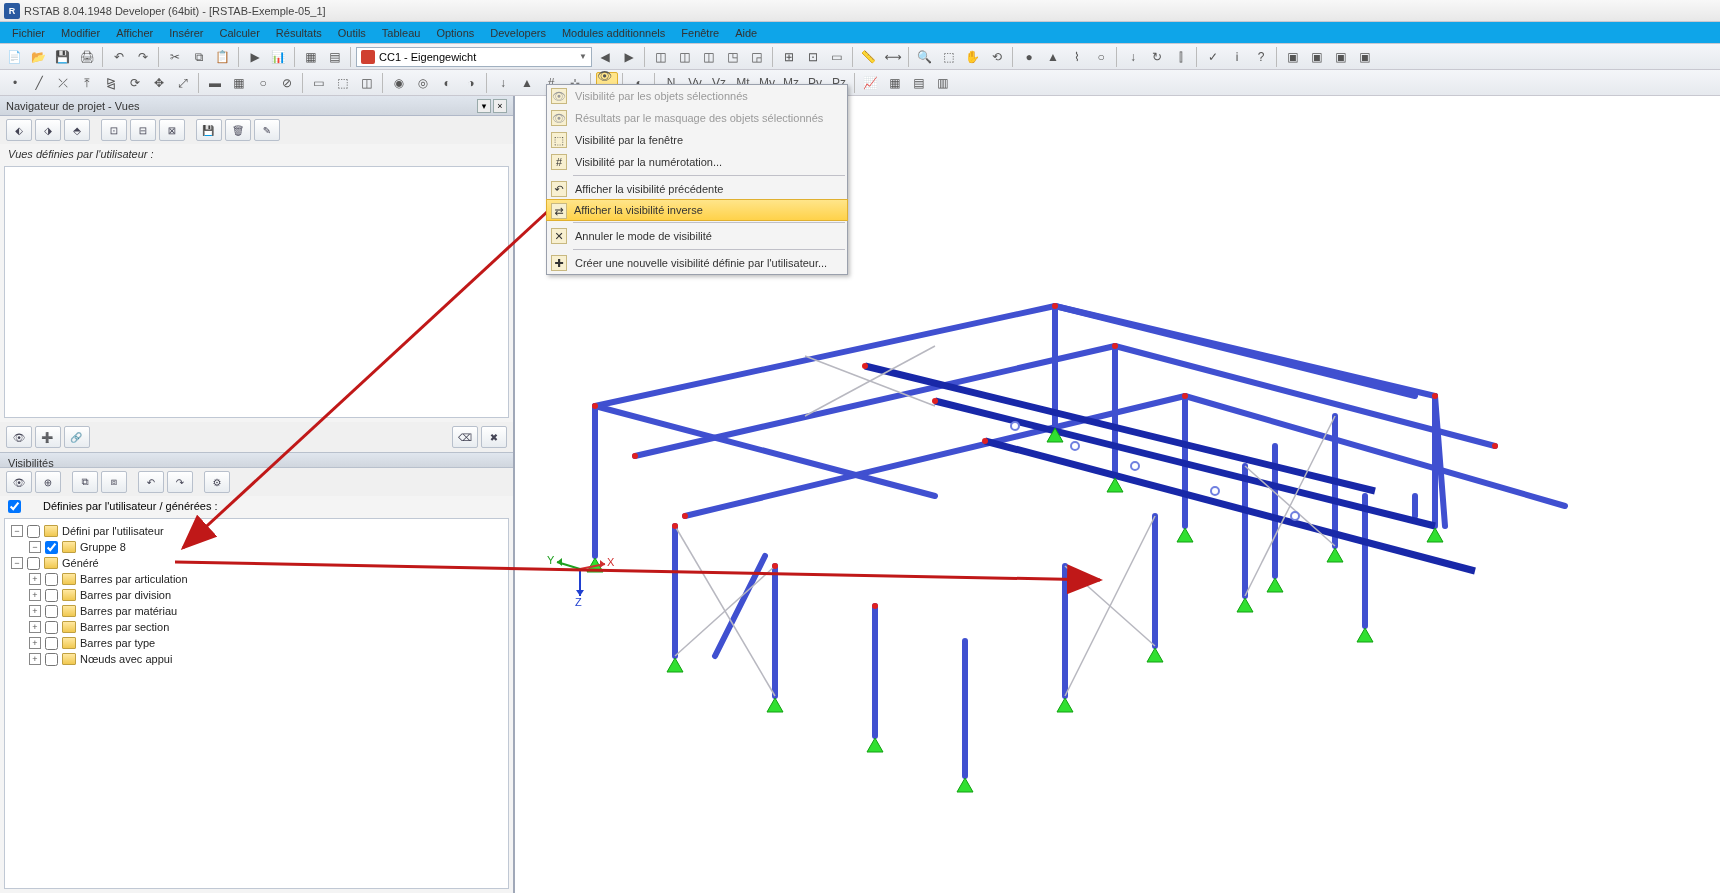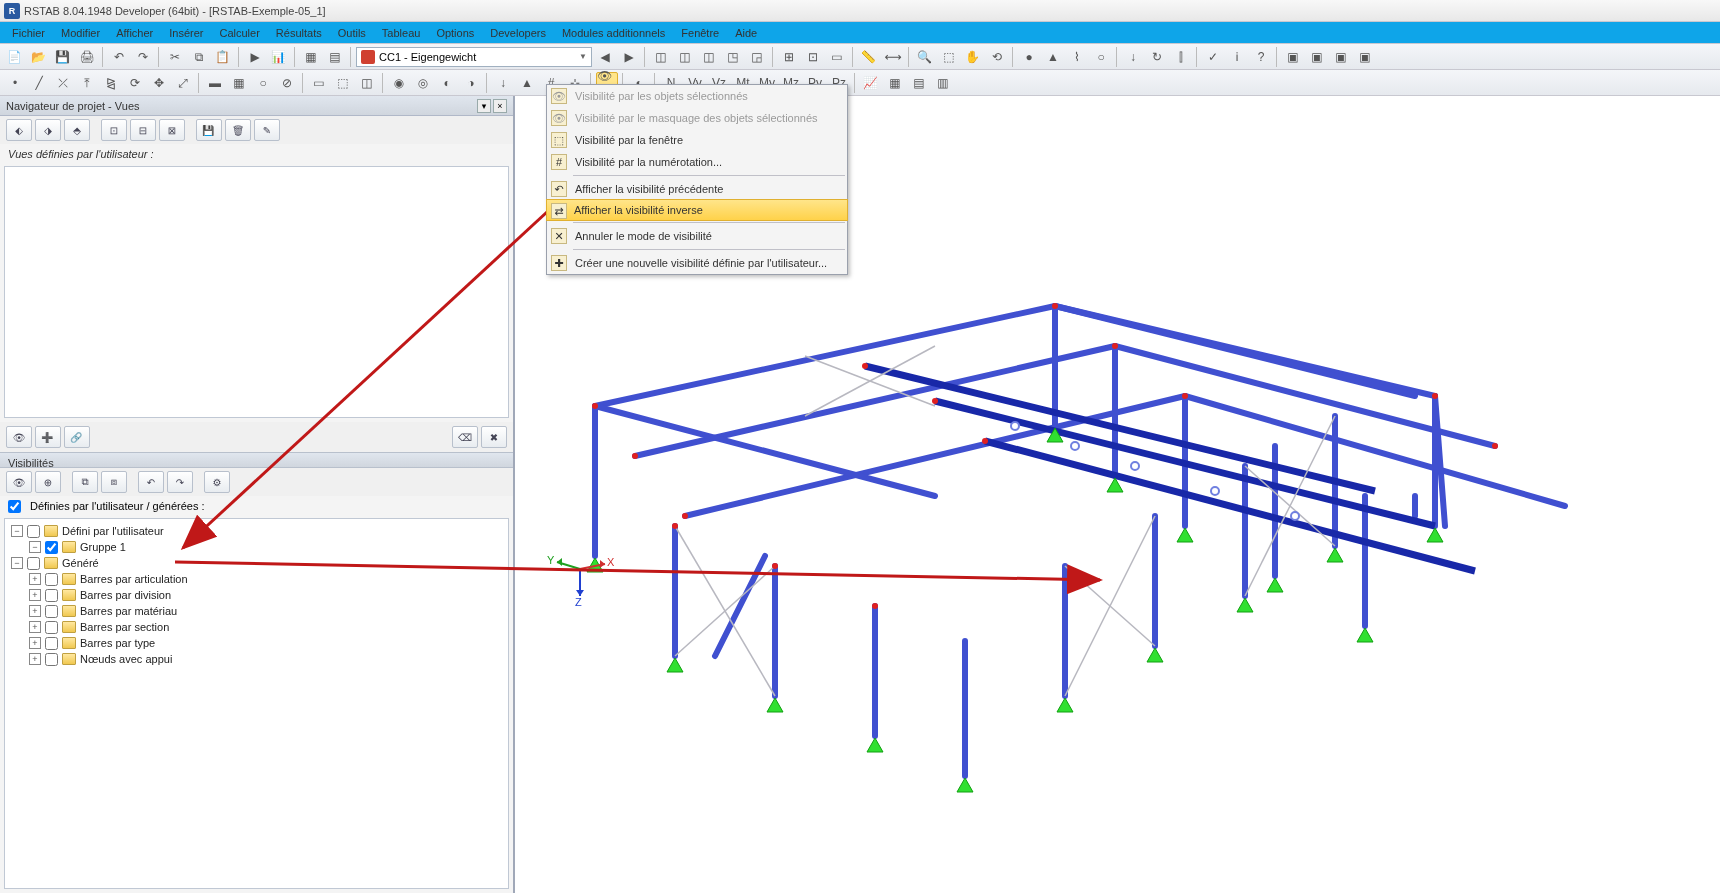--- a/index.html
+++ b/index.html
@@ -33,21 +33,21 @@
 .views-label-row { height:22px; background:#f4f4f4; padding:4px 8px; color:#333;font-style:italic; }
 .views-list-area { flex:1; background:#fff; border:1px solid #c0c8d4; margin:0 4px; }
 
 .mid-toolbar { height:30px; background:#f0f0f0; display:flex; align-items:center; padding:3px 6px; gap:3px; margin-top:4px;}
 .mid-toolbar .spacer { flex:1; }
 
 .section-header { height:16px; background:linear-gradient(#e0e6ee,#d0d6de); padding:4px 8px; color:#333; border-top:1px solid #b8c0cc; border-bottom:1px solid #b8c0cc; }
 
 .vis-toolbar { height:28px; background:#f0f0f0; display:flex; align-items:center; padding:3px 6px; gap:3px; }
 
-.checkbox-row { height:20px; display:flex; align-items:center; padding:2px 8px; background:#f4f4f4; gap:7px;}
+.checkbox-row { height:20px; display:flex; align-items:center; padding:2px 8px; background:#f4f4f4; gap:20px;}
 .checkbox-row input { margin-right:2px; }
 
 .tree-area { flex:1; background:#fff; border:1px solid #c0c8d4; margin:2px 4px 4px 4px; padding:4px 2px; overflow:auto;}
 .tree-node { display:flex; align-items:center; height:16px; white-space:nowrap; }
 .expander { width:12px; height:12px; border:1px solid #888; display:flex; align-items:center; justify-content:center; font-size:9px; color:#555; margin-right:2px; background:#fff; cursor:default;}
 .expander.empty { border:none; }
 .node-check { margin:0 2px; }
 .node-icon { width:14px; height:12px; margin:0 2px; }
 .folder-icon { background:linear-gradient(#ffe8a0,#f0c850); border:1px solid #c0a040; border-radius:1px; }
 .blue-icon { background:#4060c0; border:1px solid #304090; }
@@ -259,21 +259,21 @@
       <div class="tree-node" style="padding-left:4px">
         <span class="expander">−</span>
         <input type="checkbox" class="node-check" style="">
         <span class="node-icon folder-icon"></span>
         <span class="node-label">Défini par l'utilisateur</span>
       </div>
       <div class="tree-node" style="padding-left:22px">
         <span class="expander">−</span>
         <input type="checkbox" checked="" class="node-check" style="">
         <span class="node-icon folder-icon"></span>
-        <span class="node-label">Gruppe 1</span>
+        <span class="node-label">Gruppe 8</span>
       </div>
       <div class="tree-node" style="padding-left:4px">
         <span class="expander">−</span>
         <input type="checkbox" class="node-check" style="">
         <span class="node-icon folder-icon"></span>
         <span class="node-label">Généré</span>
       </div>
       <div class="tree-node" style="padding-left:22px">
         <span class="expander">+</span>
         <input type="checkbox" class="node-check" style="">
@@ -428,21 +428,21 @@
   </div>
 </div>
 
 <div class="dropdown">
   <div class="dd-item disabled">
       <span class="dd-icon">👁</span>
       <span>Visibilité par les objets sélectionnés</span>
     </div>
   <div class="dd-item disabled">
       <span class="dd-icon">👁</span>
-      <span>Visibilité par le masquage des objets sélectionnés</span>
+      <span>Résultats par le masquage des objets sélectionnés</span>
     </div>
   <div class="dd-item">
       <span class="dd-icon">⬚</span>
       <span>Visibilité par la fenêtre</span>
     </div>
   <div class="dd-item">
       <span class="dd-icon">#</span>
       <span>Visibilité par la numérotation...</span>
     </div>
   <div class="dd-sep"></div>

